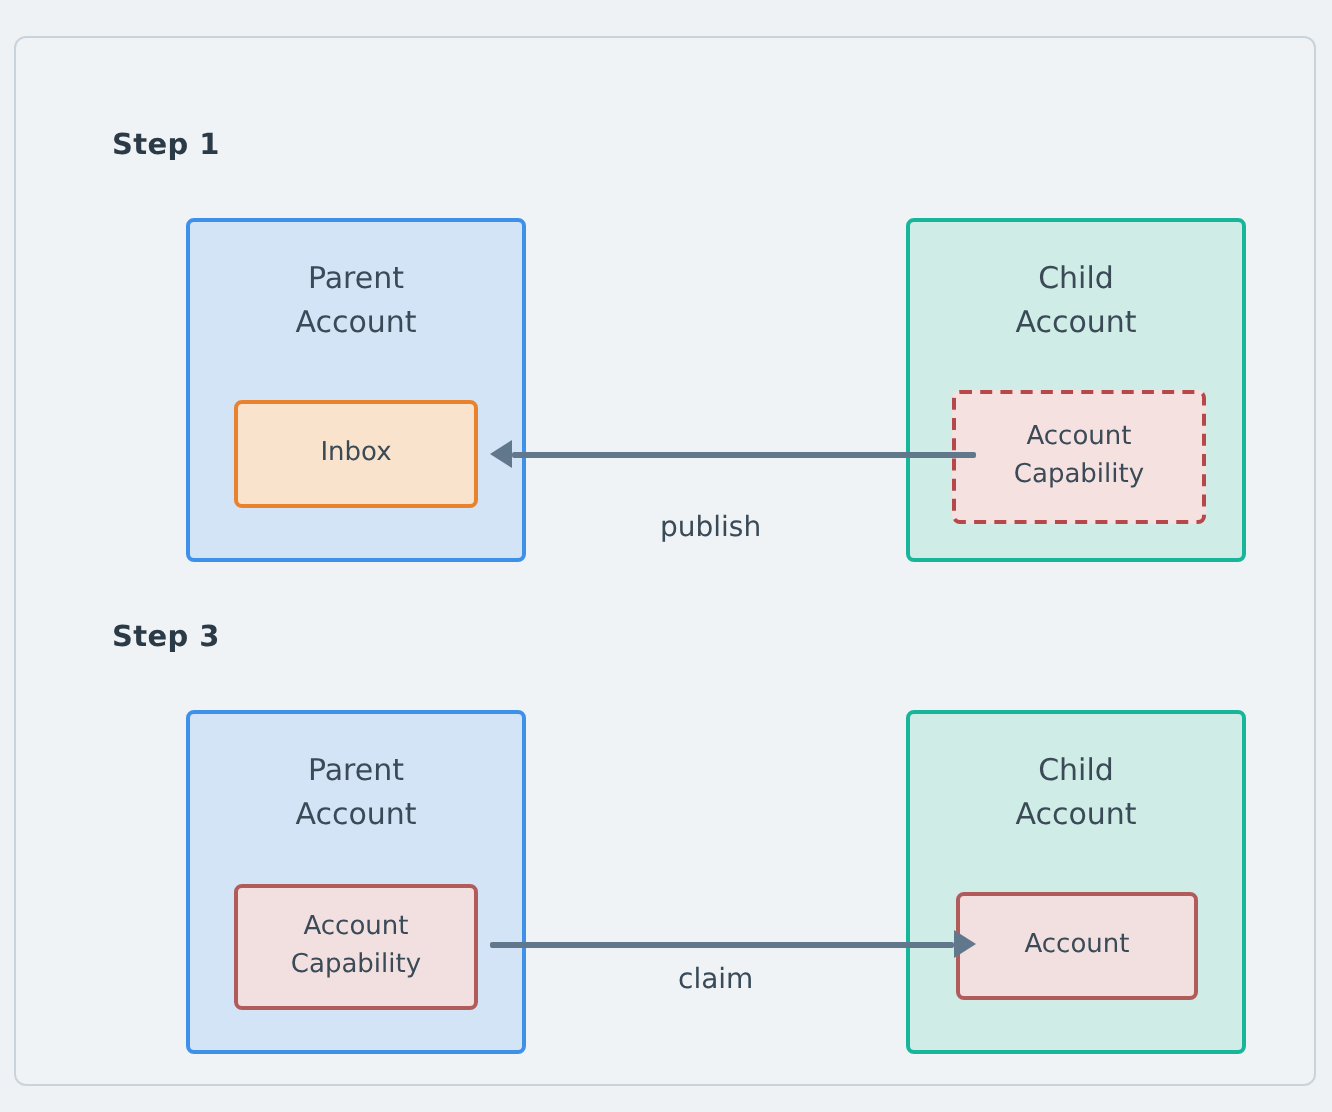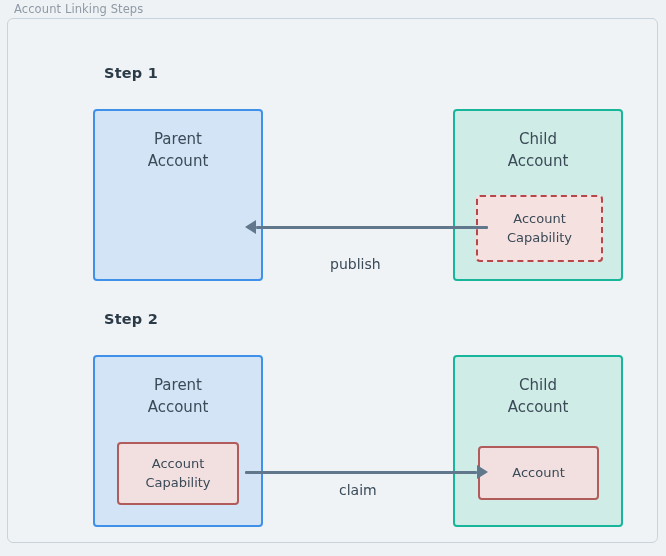--- a/index.html
+++ b/index.html
@@ -38,21 +38,20 @@
     background: #eff3f6;
   }
 
   
   .step-label {
     position: absolute;
     font-size: 14.5px;
     font-weight: bold;
     color: #2b3a47;
     letter-spacing: 0.2px;
-    margin-left: 48px;
   }
   #step1-label { left: 48px; top: 46px; }
   #step2-label { left: 48px; top: 292px; }
 
   
   .account-box {
     position: absolute;
     box-sizing: border-box;
     border-radius: 4px;
     border-width: 2px;
@@ -158,47 +157,47 @@
   
   #conn-claim .conn-line  { left: 237px; top: 452px; width: 232px; }
   #conn-claim .arrow-head { left: 469px; top: 446px; }
   #conn-claim .conn-label { left: 325px; top: 463px; }
 </style>
 </head>
 <body>
 
 <div id="root">
 
-  <div class="diagram-title">Account Linking Steps</div>
 
   <div class="diagram-frame">
 
     <div class="step-label" id="step1-label">Step 1</div>
 
     <div class="account-box parent" id="parent-box-1">
       <div class="account-title">Parent
 Account</div>
     </div>
 
+    <div class="resource-box inbox" id="inbox-box">Inbox</div>
 
     <div class="account-box child" id="child-box-1">
       <div class="account-title">Child
 Account</div>
     </div>
 
     <div class="resource-box capability-dashed" id="cap-dashed-box">Account
 Capability</div>
 
     <div class="connector" id="conn-publish">
       <div class="conn-line"></div>
       <div class="arrow-head left"></div>
       <div class="conn-label">publish</div>
     </div>
 
-    <div class="step-label" id="step2-label">Step 2</div>
+    <div class="step-label" id="step2-label">Step 3</div>
 
     <div class="account-box parent" id="parent-box-2">
       <div class="account-title">Parent
 Account</div>
     </div>
 
     <div class="resource-box capability-solid" id="cap-solid-box">Account
 Capability</div>
 
     <div class="account-box child" id="child-box-2">

